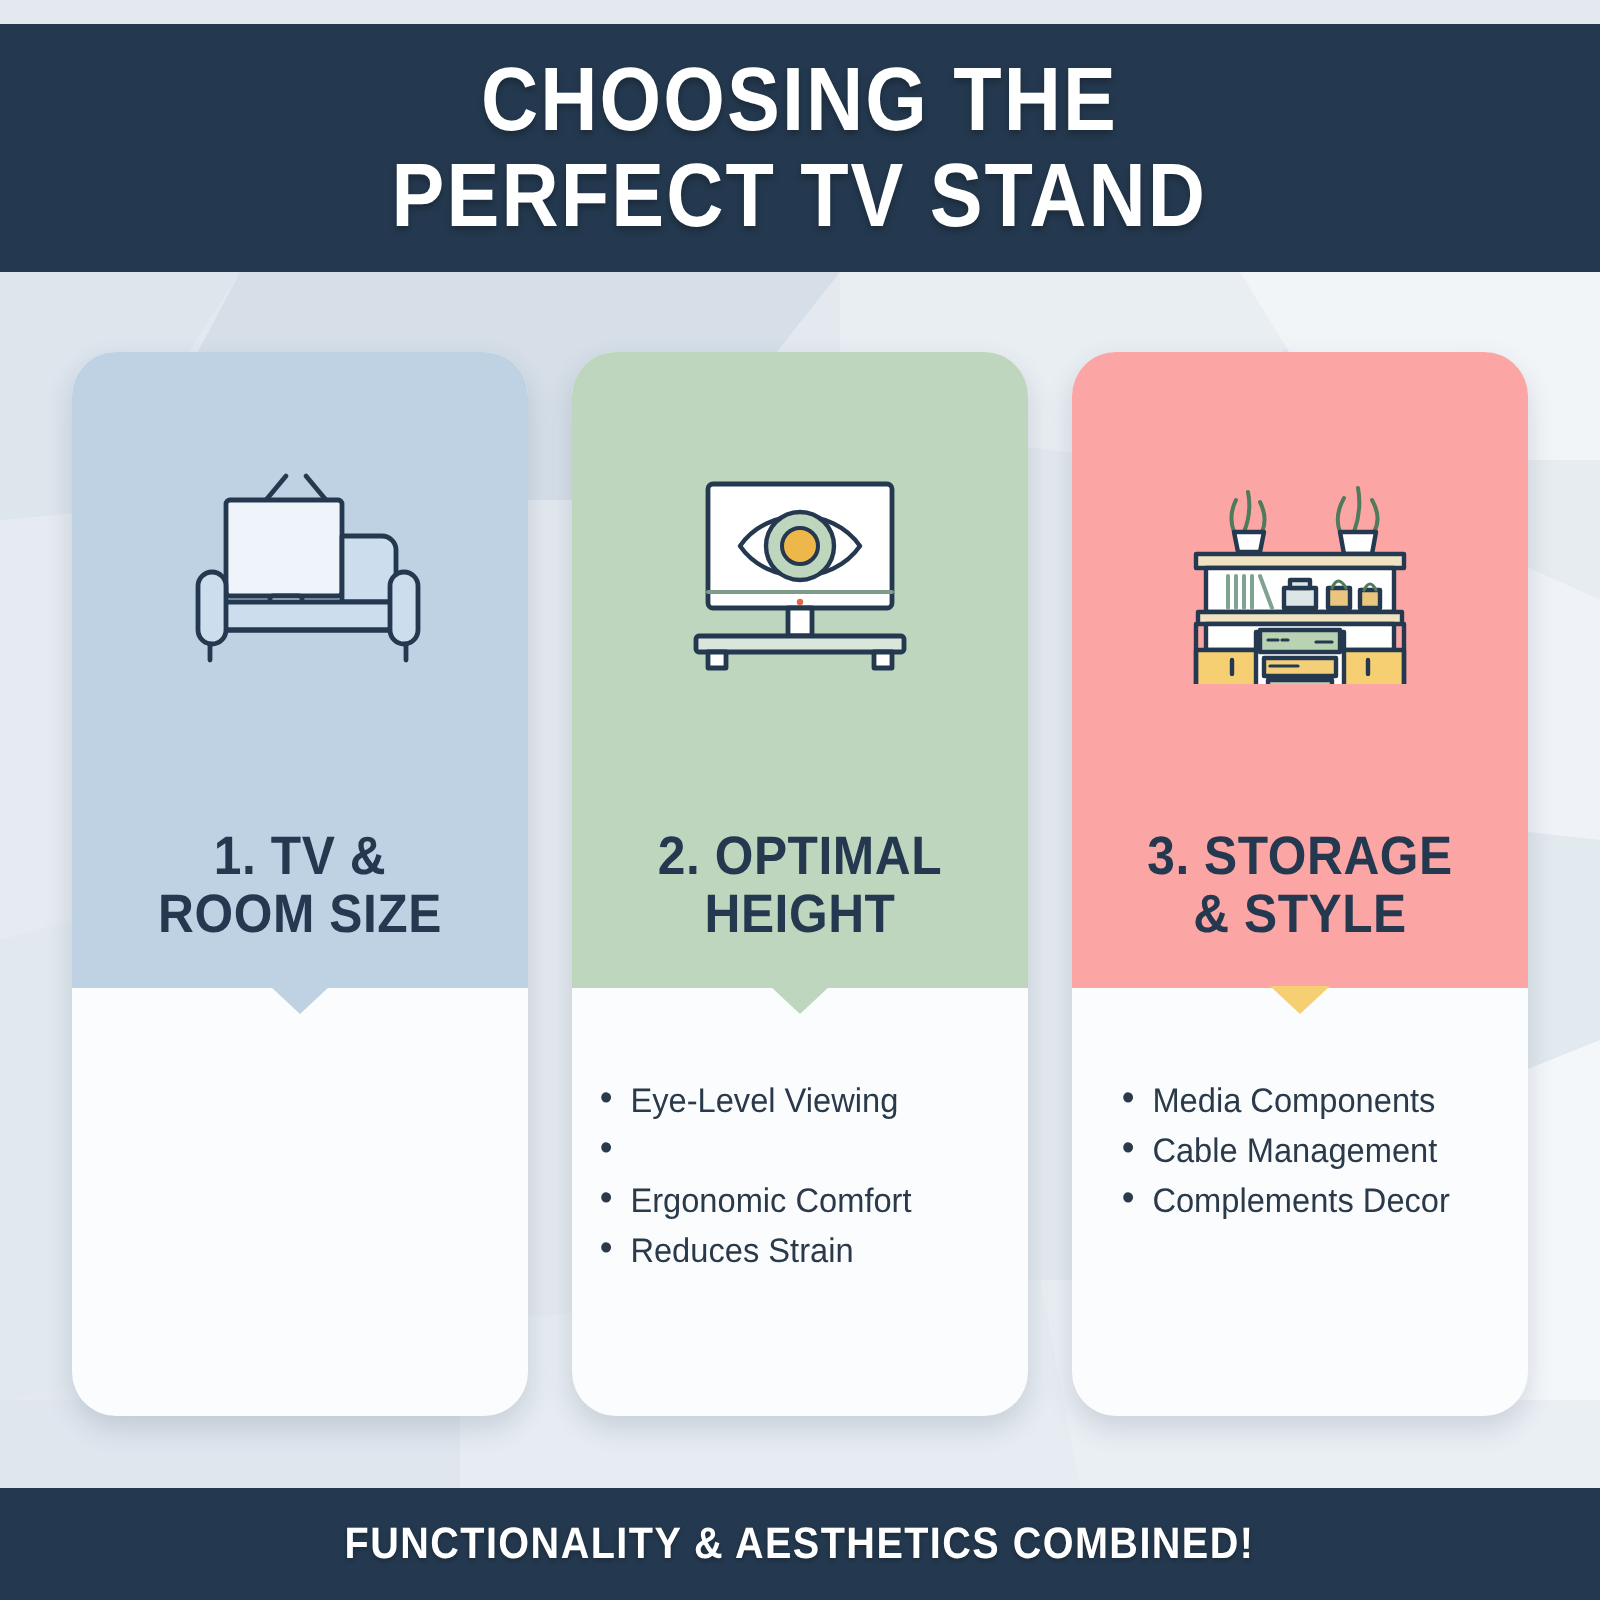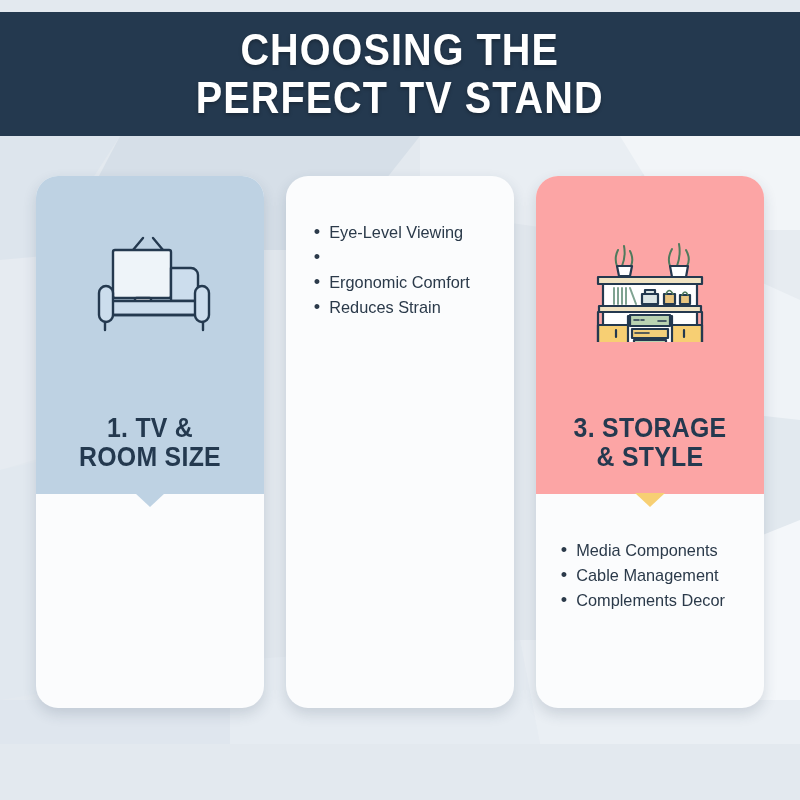--- a/index.html
+++ b/index.html
@@ -126,21 +126,21 @@
   ul.bullets li::before {
     content:"\2022";
     position:absolute;
     left:4px; top:-1px;
     font-size:19px;
     color:#2b3a4a;
   }
   
   .card-1 .card-body { padding-left:10px; }
   .card-1 ul.bullets li { font-size:16.5px; }
-  .card-2 .card-body { padding-left:24px; }
+  .card-2 .card-body { padding-left:10px; }
   .card-3 .card-body { padding-left:21px; }
 </style>
 </head>
 <body>
 
 <div id="poster">
 
   <svg class="bg-facets" width="800" height="800" viewBox="0 0 800 800" aria-hidden="true">
     <rect x="0" y="0" width="800" height="800" fill="#e3e9ef"></rect>
     <polygon points="0,136 120,136 40,260 0,260" fill="#dde5ed"></polygon>
@@ -185,20 +185,41 @@
         </div>
         <div class="card-heading">
           <div>1. TV &amp;</div>
           <div>ROOM SIZE</div>
         </div>
         <div class="notch"></div>
       </div>
     </div>
 
     <div class="card card-2">
+      <div class="card-top" style="background:#bdd6bd; color:#bdd6bd;">
+        <div class="icon-wrap">
+          <svg width="120" height="104" viewBox="0 0 120 104" fill="none" stroke="#24394f" stroke-width="2.4" stroke-linecap="round" stroke-linejoin="round">
+            <rect x="14" y="8" width="92" height="62" rx="2.5" fill="#ffffff"></rect>
+            <path d="M14 62 h92" stroke="#7f9a8b" stroke-width="2"></path>
+            <path d="M30 39 C44 19, 76 19, 90 39 C76 59, 44 59, 30 39 Z" stroke-width="2.2"></path>
+            <circle cx="60" cy="39" r="17" fill="#bdd6bd" stroke-width="2.2"></circle>
+            <circle cx="60" cy="39" r="9" fill="#edb74a" stroke-width="2"></circle>
+            <circle cx="60" cy="67" r="1.6" fill="#e06846" stroke="none"></circle>
+            <rect x="54" y="70" width="12" height="14" fill="#ffffff"></rect>
+            <rect x="8" y="84" width="104" height="8" rx="1.5" fill="#d9e6dc"></rect>
+            <rect x="14" y="92" width="9" height="8" fill="#ffffff"></rect>
+            <rect x="97" y="92" width="9" height="8" fill="#ffffff"></rect>
+          </svg>
+        </div>
+        <div class="card-heading">
+          <div>2. OPTIMAL</div>
+          <div>HEIGHT</div>
+        </div>
+        <div class="notch"></div>
+      </div>
       <div class="card-body">
         <ul class="bullets">
           <li>Eye-Level Viewing</li>
           <li>&nbsp;</li>
           <li>Ergonomic Comfort</li>
           <li>Reduces Strain</li>
         </ul>
       </div>
     </div>
 
@@ -256,14 +277,17 @@
         <ul class="bullets">
           <li>Media Components</li>
           <li>Cable Management</li>
           <li>Complements Decor</li>
         </ul>
       </div>
     </div>
 
   </div>
 
+  <div class="band band-footer">
+    <div class="footer-title">FUNCTIONALITY &amp; AESTHETICS COMBINED!</div>
+  </div>
 
 </div>
 
 </body></html>

